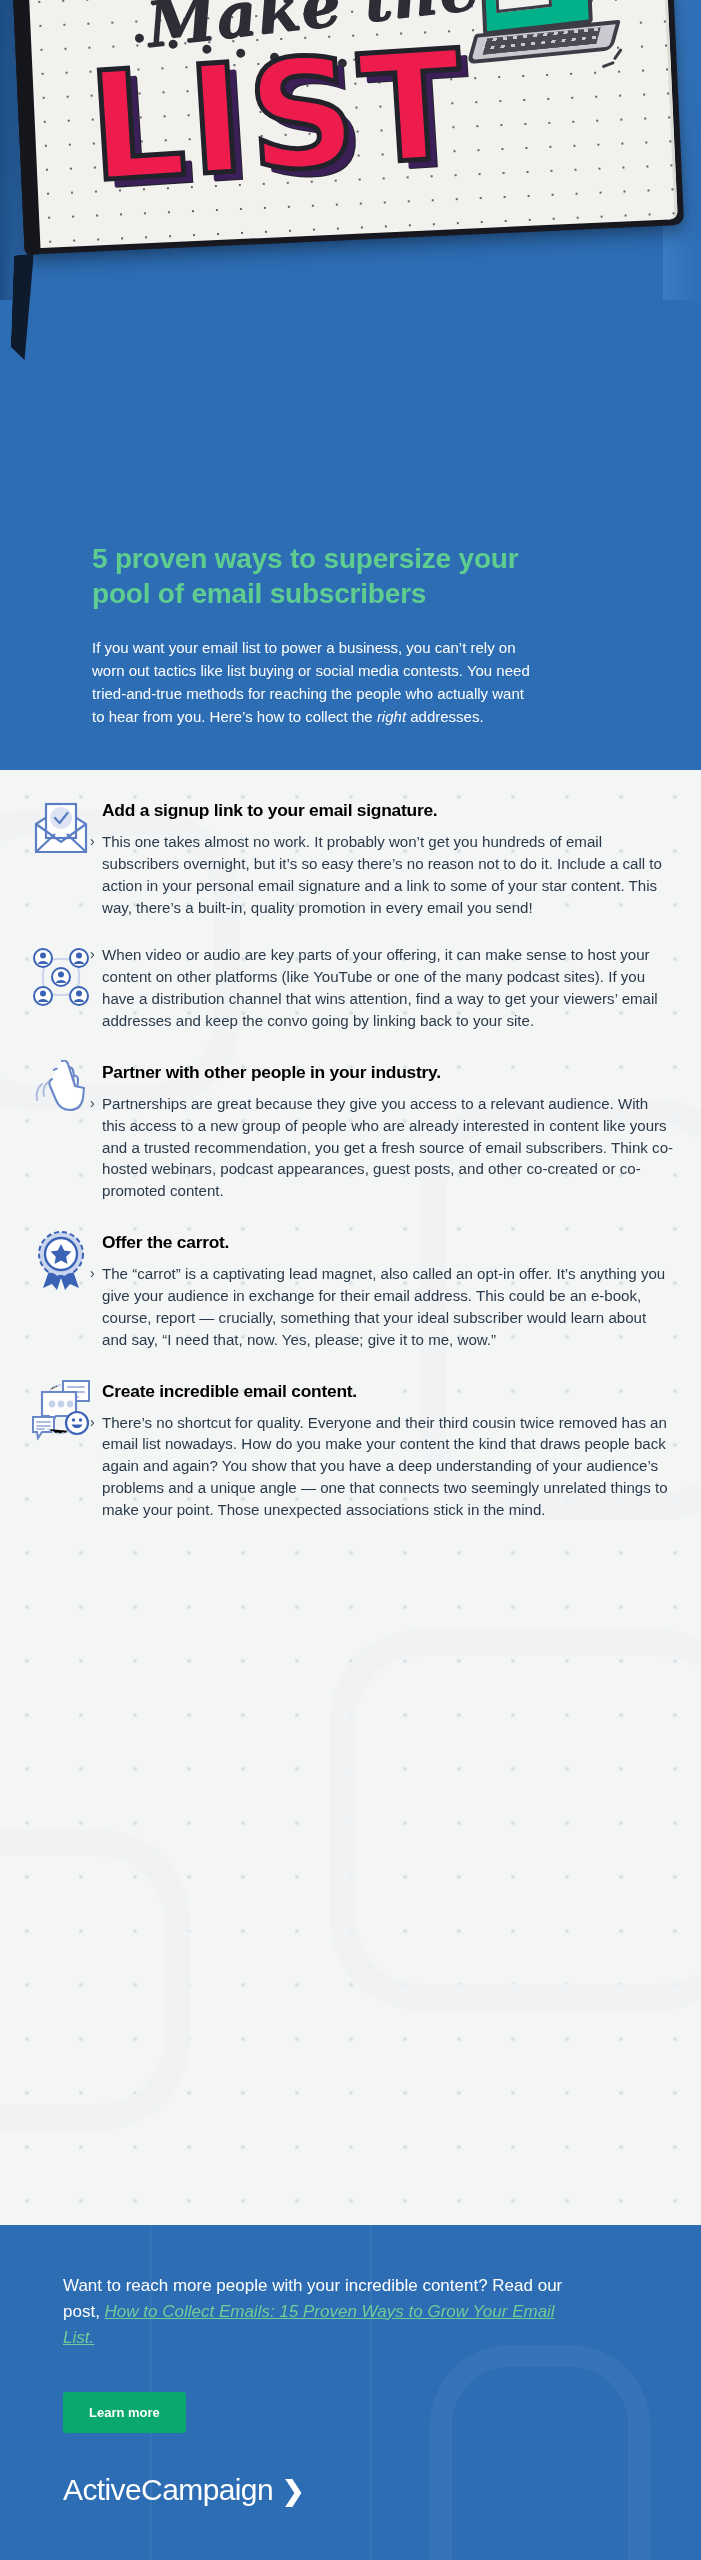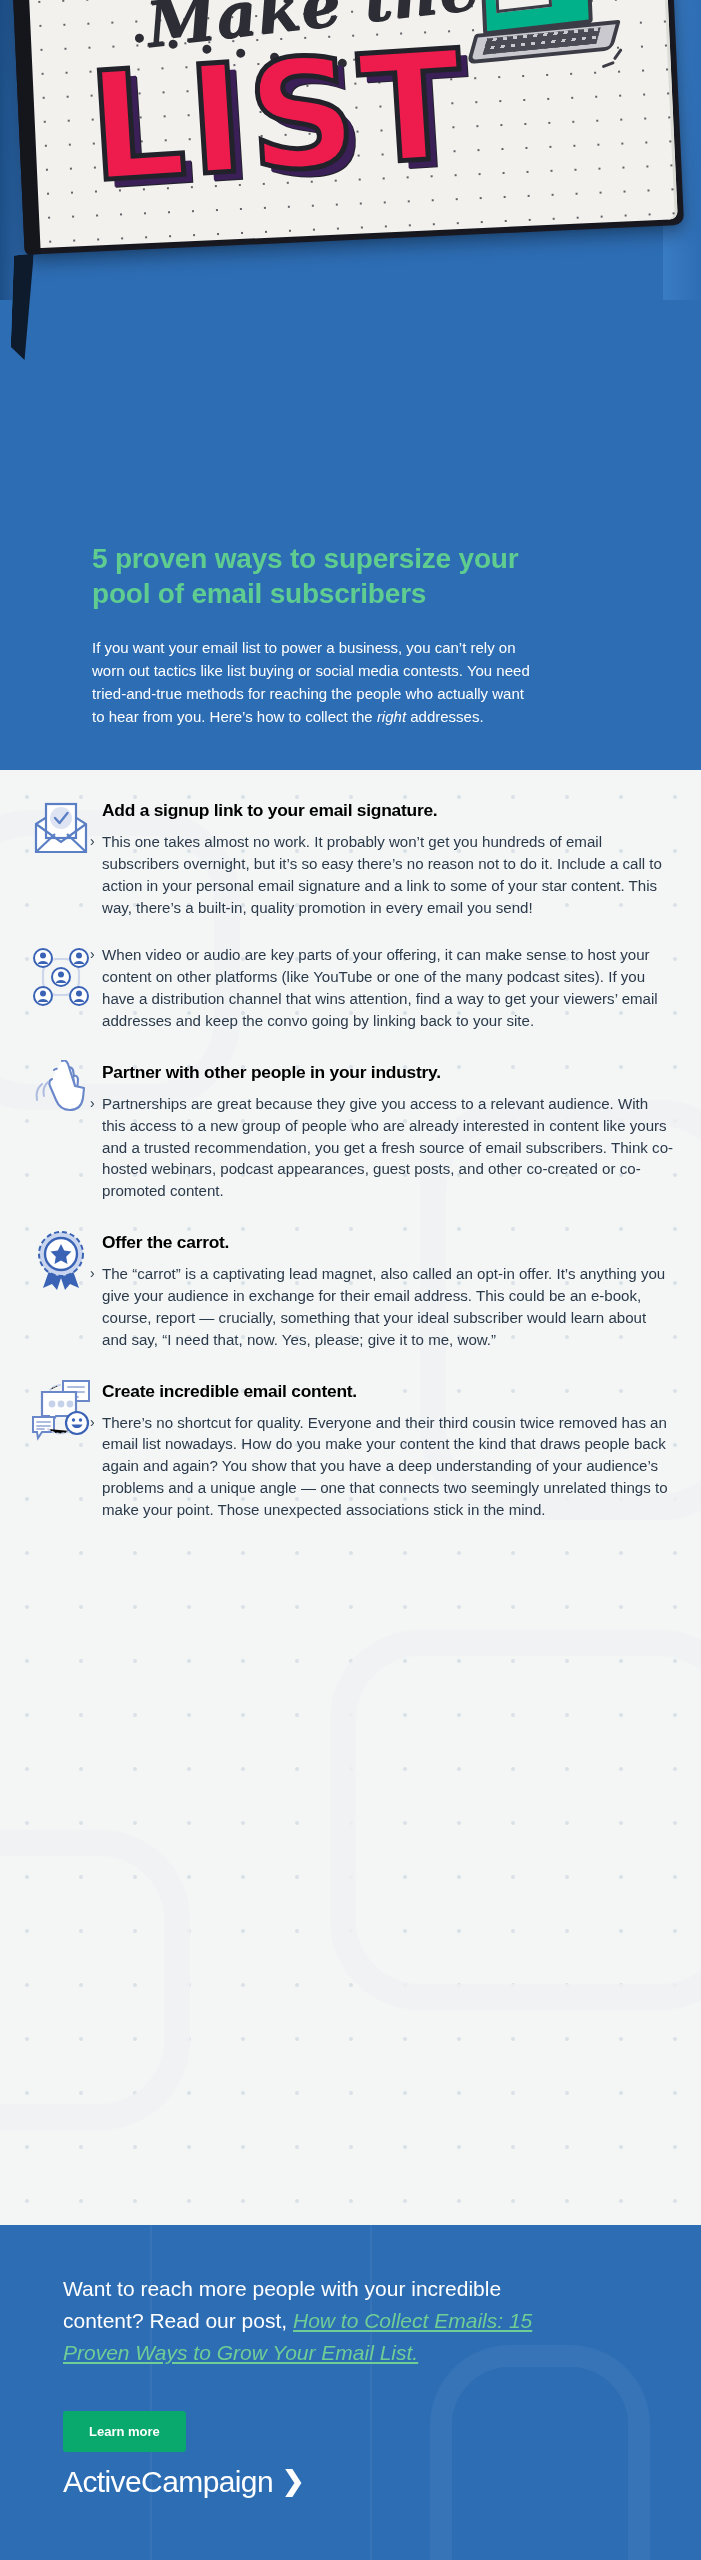--- a/index.html
+++ b/index.html
@@ -162,32 +162,32 @@
 
   
   .footer {
     position:absolute; left:0; top:2225px; width:701px; height:335px;
     background:#2d6db4; overflow:hidden;
   }
   .f-ghost { position:absolute; border:22px solid rgba(255,255,255,.045); border-radius:80px; }
   .fg1 { left:430px; top:120px; width:220px; height:300px; }
   .f-line { position:absolute; top:0; width:2px; height:335px; background:rgba(255,255,255,.05); }
   .footer-inner { position:absolute; left:63px; top:48px; width:520px; }
-  .f-text { color:#fff; font-size:21px; line-height:1.52; }
+  .f-text { color:#fff; font-size:17px; line-height:1.52; }
   .f-link { color:#6fce96; font-style:italic; }
   .learn-btn {
     display:inline-block; margin-top:42px;
     background:#09a96e; color:#fff; font-weight:700; font-size:13px;
     padding:13px 26px; border:none; border-radius:3px; cursor:pointer;
     font-family:"Liberation Sans", sans-serif;
   }
   .logo {
-    position:absolute; left:63px; top:240px;
+    position:absolute; left:63px; top:248px;
     color:#fff; font-size:30px; letter-spacing:-.6px; font-weight:400;
-    display:flex; align-items:flex-start; gap:9px;
+    display:flex; align-items:flex-end; gap:9px;
   }
   .logo-chev { font-size:27px; font-weight:700; }
 </style>
 </head>
 <body>
 
 <div class="hero">
   <div class="hero-side-left"></div>
   <div class="hero-side-right"></div>
 

